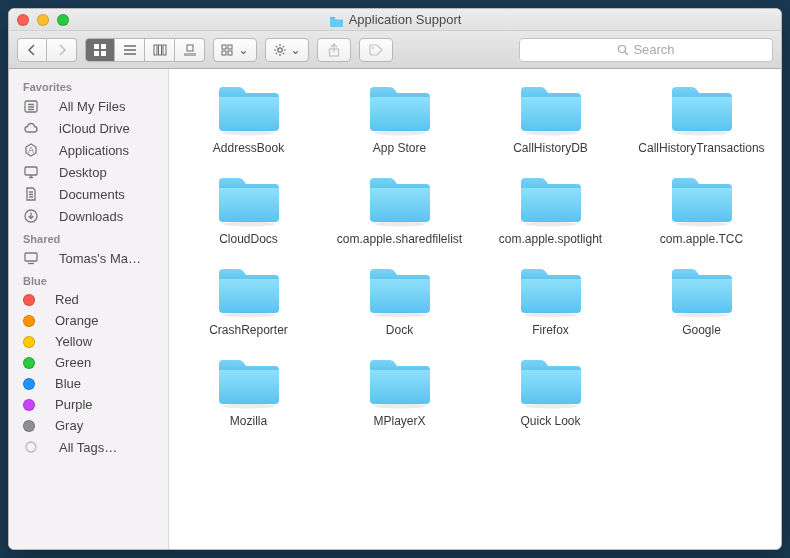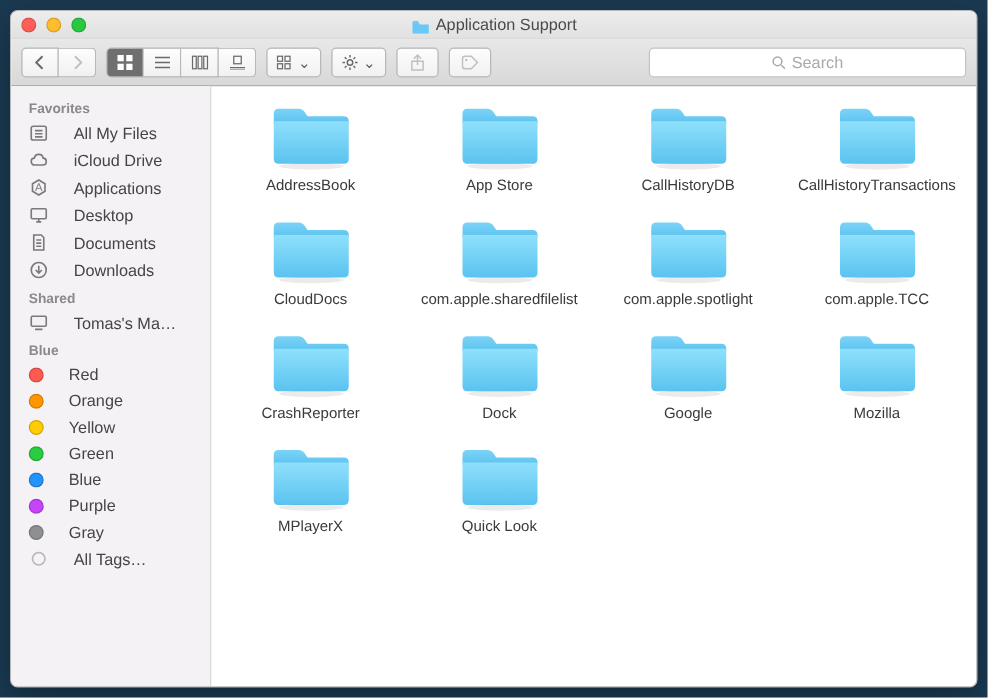--- a/index.html
+++ b/index.html
@@ -480,20 +480,40 @@
                   <linearGradient id="fb" x1="0" y1="0" x2="0" y2="1">
                     <stop offset="0" stop-color="#8fe0fb"></stop>
                     <stop offset="1" stop-color="#5ac3f0"></stop>
                   </linearGradient>
                 </defs>
                 <path d="M6 12 Q6 8 10 8 L26 8 Q29 8 31 11 L33 14 L62 14 Q66 14 66 18 L66 20 L6 20 Z" fill="url(#ft)"></path>
                 <path d="M6 18 L66 18 Q66 18 66 22 L66 48 Q66 52 62 52 L10 52 Q6 52 6 48 Z" fill="url(#fb)"></path>
                 <ellipse cx="36" cy="54" rx="26" ry="2.5" fill="rgba(0,0,0,0.08)"></ellipse>
               </svg>
             </div>
+            <div class="fname">Firefox</div>
+          </div>
+          <div class="item">
+            <div>
+              <svg class="folder-svg" viewBox="0 0 72 58">
+                <defs>
+                  <linearGradient id="ft" x1="0" y1="0" x2="0" y2="1">
+                    <stop offset="0" stop-color="#7bd3f7"></stop>
+                    <stop offset="1" stop-color="#5cc3ef"></stop>
+                  </linearGradient>
+                  <linearGradient id="fb" x1="0" y1="0" x2="0" y2="1">
+                    <stop offset="0" stop-color="#8fe0fb"></stop>
+                    <stop offset="1" stop-color="#5ac3f0"></stop>
+                  </linearGradient>
+                </defs>
+                <path d="M6 12 Q6 8 10 8 L26 8 Q29 8 31 11 L33 14 L62 14 Q66 14 66 18 L66 20 L6 20 Z" fill="url(#ft)"></path>
+                <path d="M6 18 L66 18 Q66 18 66 22 L66 48 Q66 52 62 52 L10 52 Q6 52 6 48 Z" fill="url(#fb)"></path>
+                <ellipse cx="36" cy="54" rx="26" ry="2.5" fill="rgba(0,0,0,0.08)"></ellipse>
+              </svg>
+            </div>
             <div class="fname">Google</div>
           </div>
           <div class="item">
             <div>
               <svg class="folder-svg" viewBox="0 0 72 58">
                 <defs>
                   <linearGradient id="ft" x1="0" y1="0" x2="0" y2="1">
                     <stop offset="0" stop-color="#7bd3f7"></stop>
                     <stop offset="1" stop-color="#5cc3ef"></stop>
                   </linearGradient>

